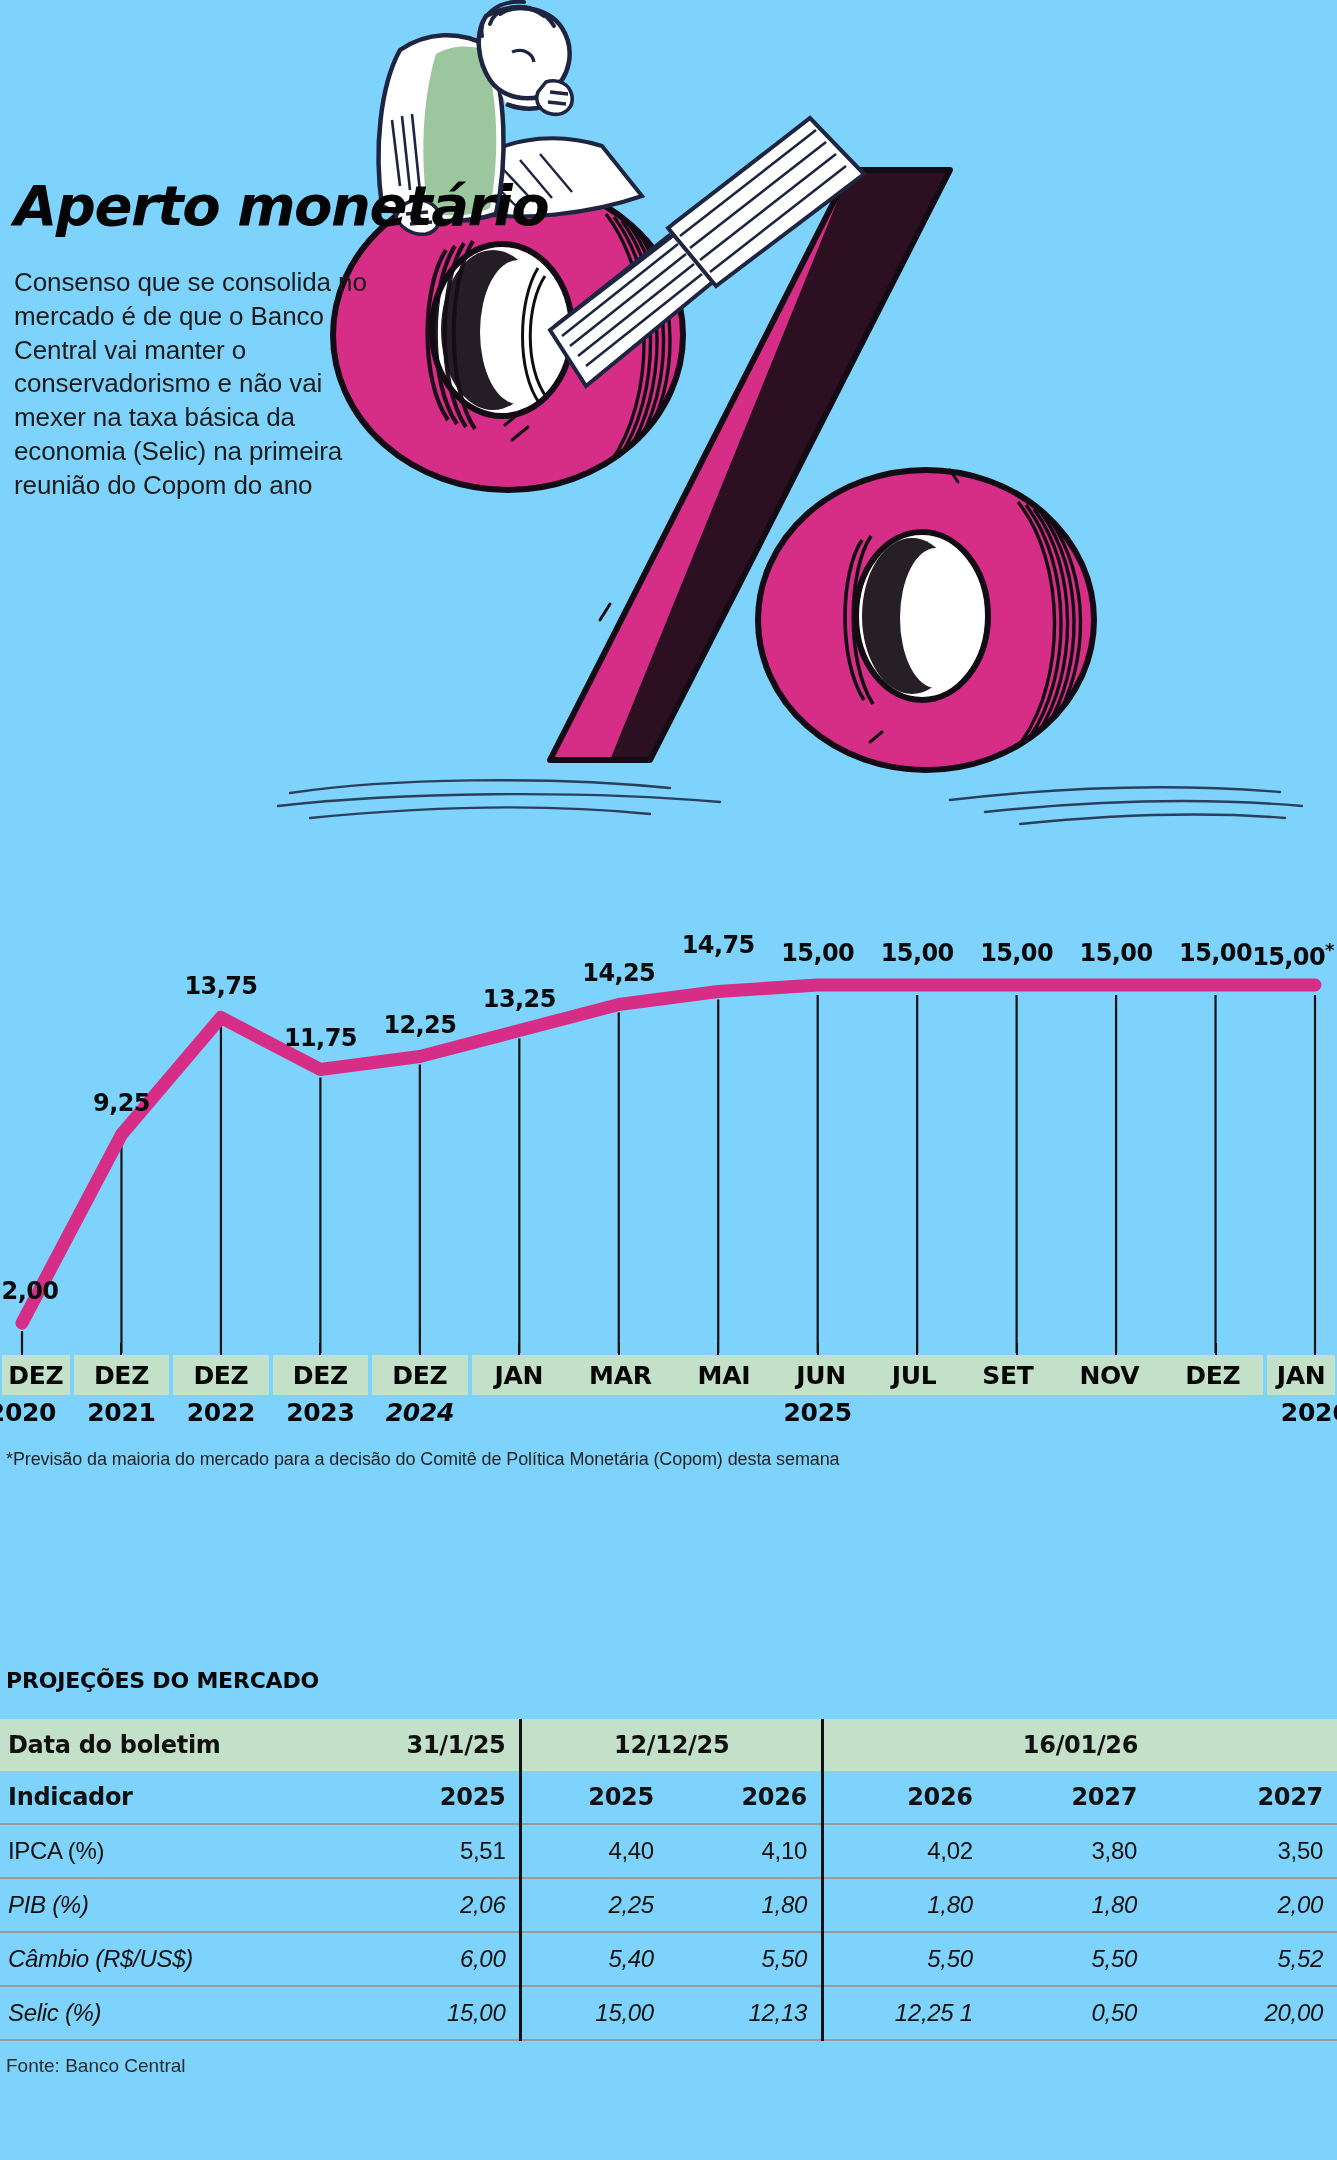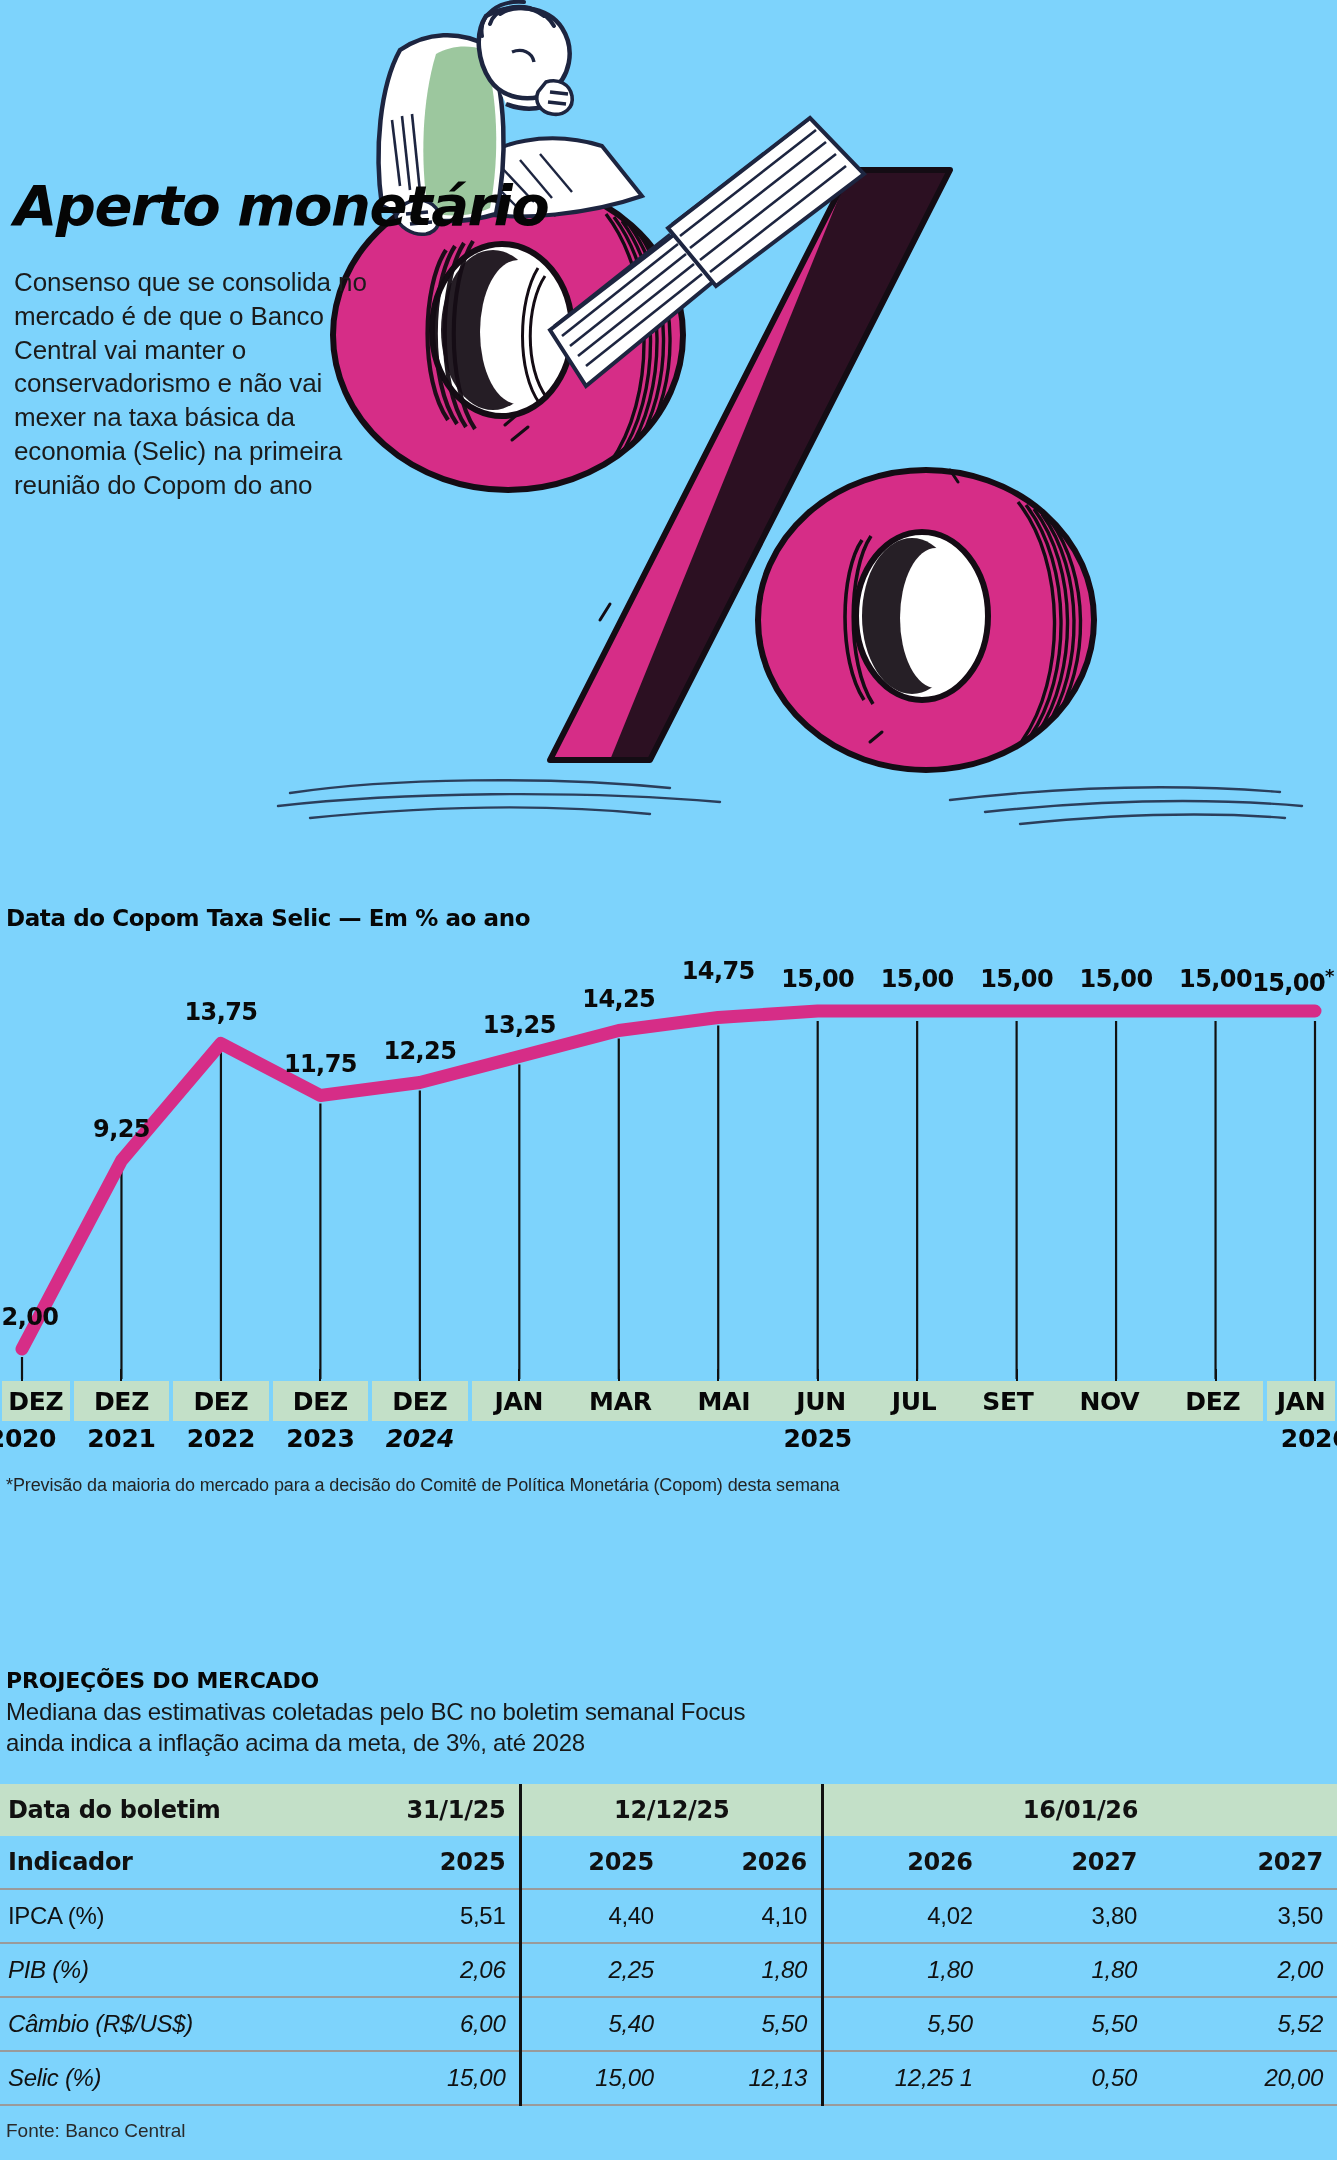--- a/index.html
+++ b/index.html
@@ -356,21 +356,20 @@
       </svg>
     </div>
 
     <div class="hero-text">
       <div class="headline">Aperto monetário</div>
       <div class="kicker">Consenso que se consolida no mercado é de que o Banco Central vai manter o conservadorismo e não vai mexer na taxa básica da economia (Selic) na primeira reunião do Copom do ano</div>
     </div>
   </div>
 
   <div class="chart-wrap">
-    <div class="chart-title">Data do Copom Taxa Selic — Em % ao ano</div>
 
     <div class="plot" id="plot">
       <svg id="plotsvg" viewBox="0 0 1337 430" preserveAspectRatio="none" aria-hidden="true">
         <g id="ticklines" stroke="#111" stroke-width="2.2">
             <line x1="22" x2="22" y1="408" y2="430"></line>
             <line x1="121.46153846153847" x2="121.46153846153847" y1="219.5" y2="430"></line>
             <line x1="220.92307692307693" x2="220.92307692307693" y1="102.5" y2="430"></line>
             <line x1="320.38461538461536" x2="320.38461538461536" y1="154.5" y2="430"></line>
             <line x1="419.84615384615387" x2="419.84615384615387" y1="141.5" y2="430"></line>
             <line x1="519.3076923076924" x2="519.3076923076924" y1="115.5" y2="430"></line>
@@ -442,24 +441,20 @@
         <div style="position: absolute; top: -12px; width: 2px; height: 12px; background: rgb(17, 17, 17); left: 1214.54px;"></div>
         <div style="position: absolute; top: -12px; width: 2px; height: 12px; background: rgb(17, 17, 17); left: 1314px;"></div>
       </div>
 
     <div class="footnote">*Previsão da maioria do mercado para a decisão do Comitê de Política Monetária (Copom) desta semana</div>
   </div>
 
   <div style="position:absolute; top:1650px; left:0; width:1337px;">
     <div class="proj">
       <div class="proj-title">PROJEÇÕES DO MERCADO</div>
-      <div class="proj-sub">
-        <div>Mediana das estimativas coletadas pelo BC no boletim semanal Focus</div>
-        <div>ainda indica a inflação acima da meta, de 3%, até 2028</div>
-      </div>
     </div>
 
     <table class="tbl">
       <colgroup>
         <col style="width:310px">
           <col style="width:172px">
         <col style="width:136px">
           <col style="width:143px">
         <col style="width:152px">
           <col style="width:152px">

